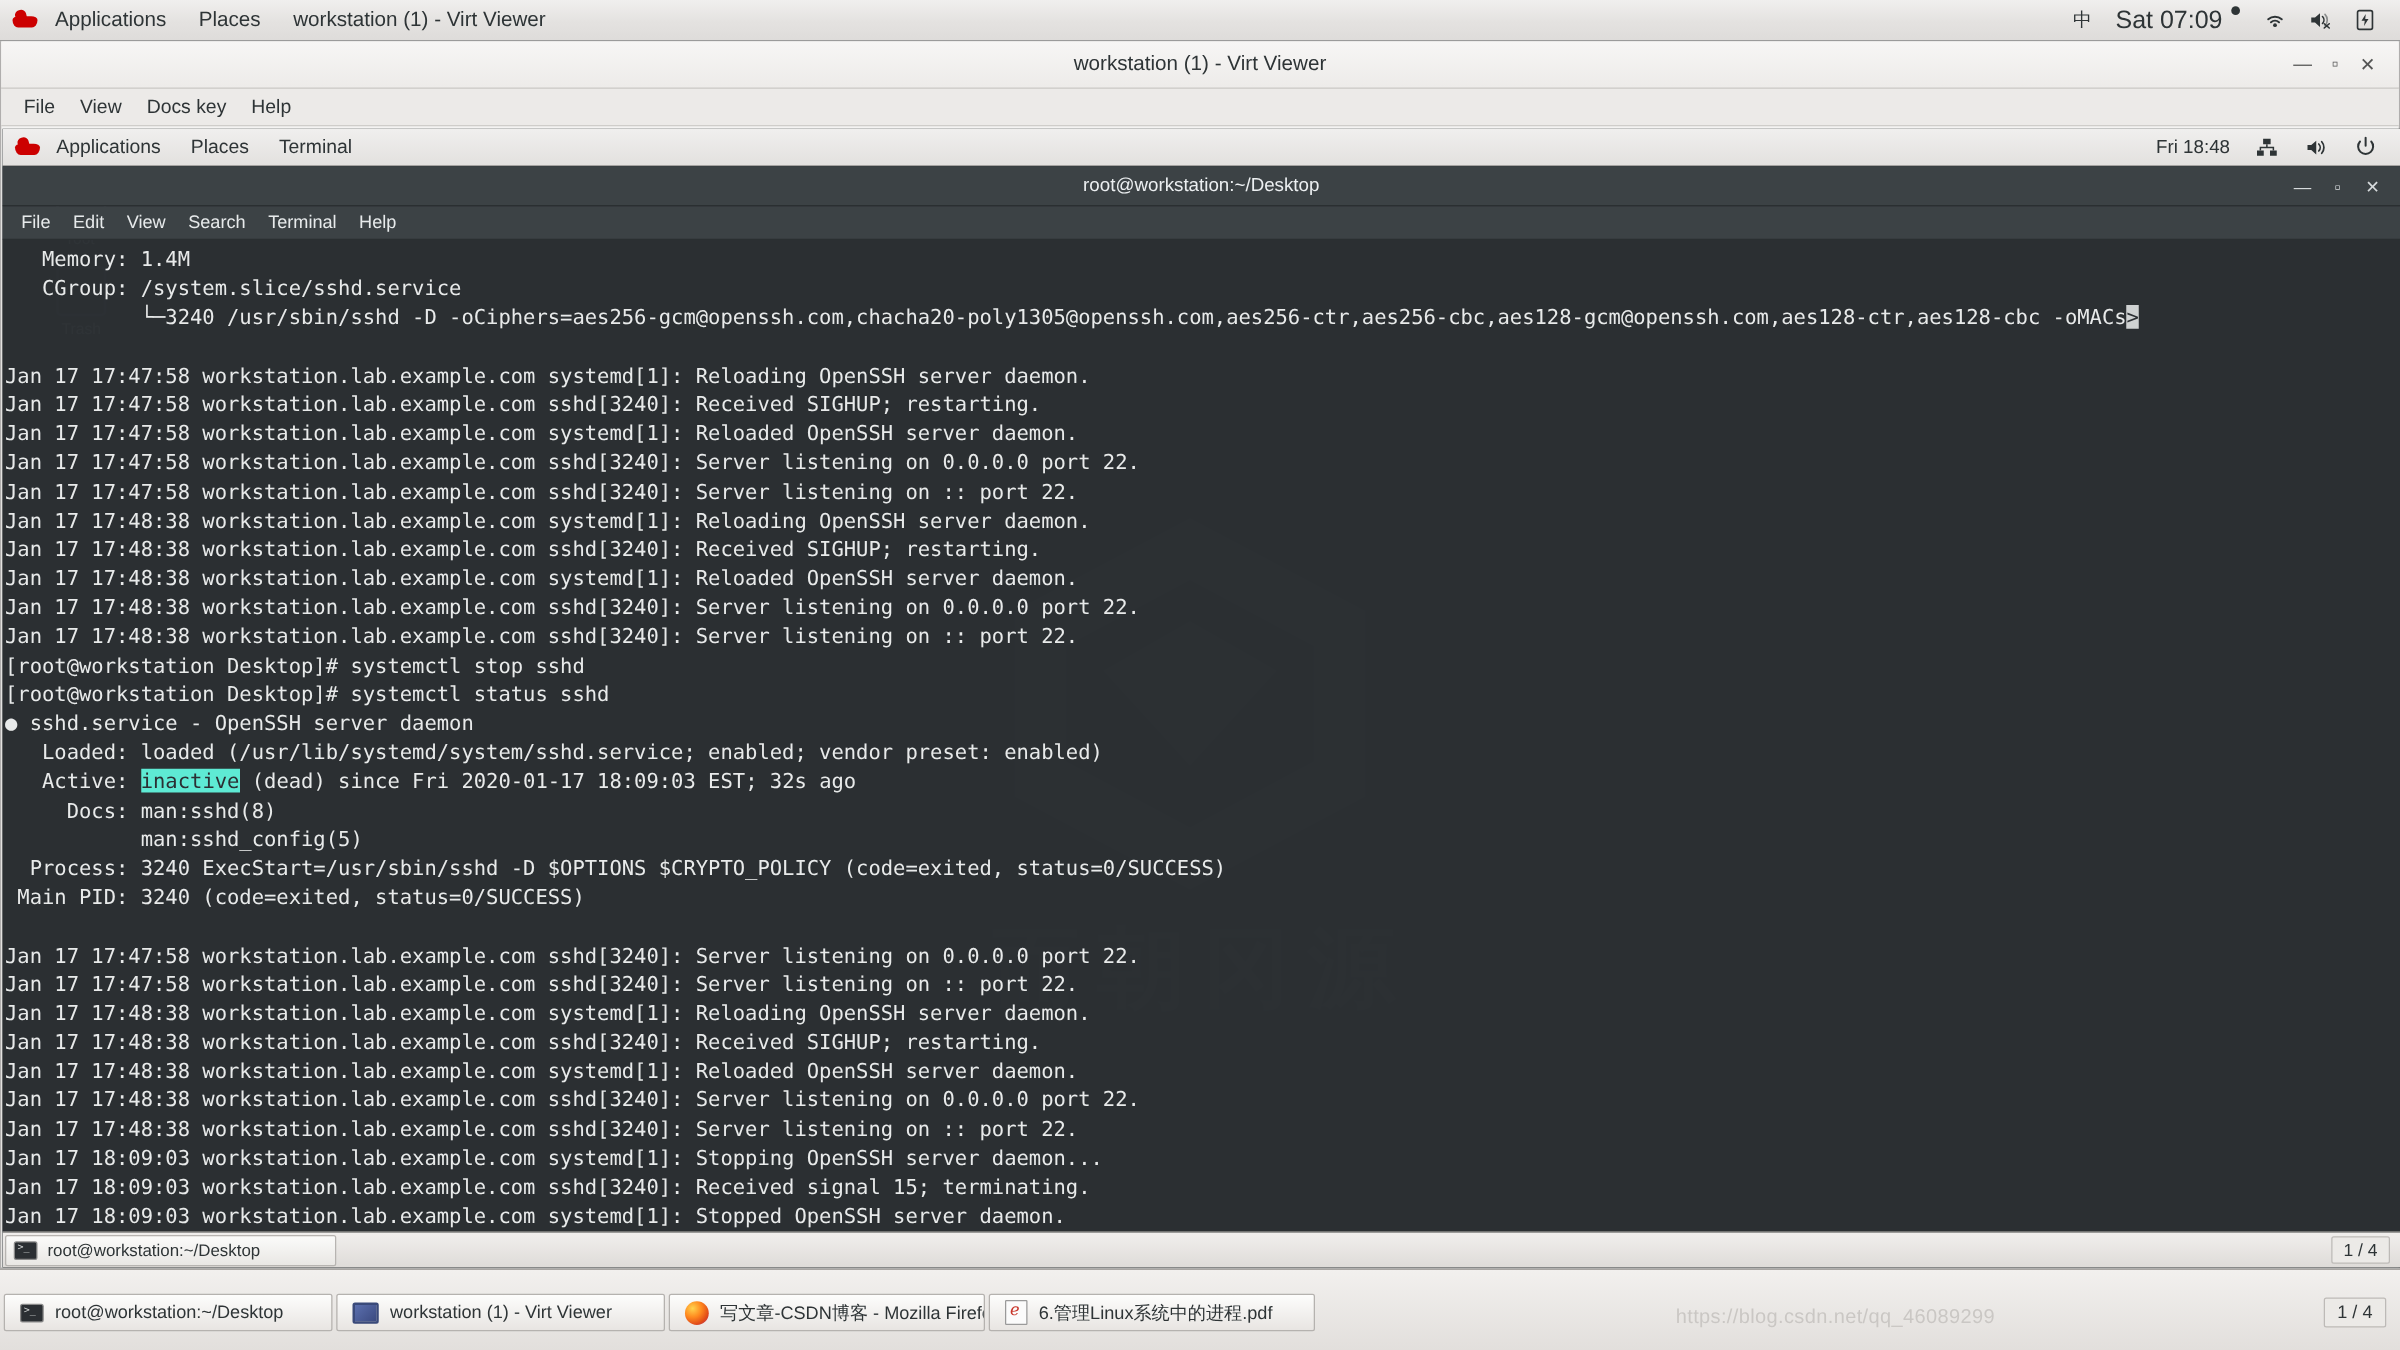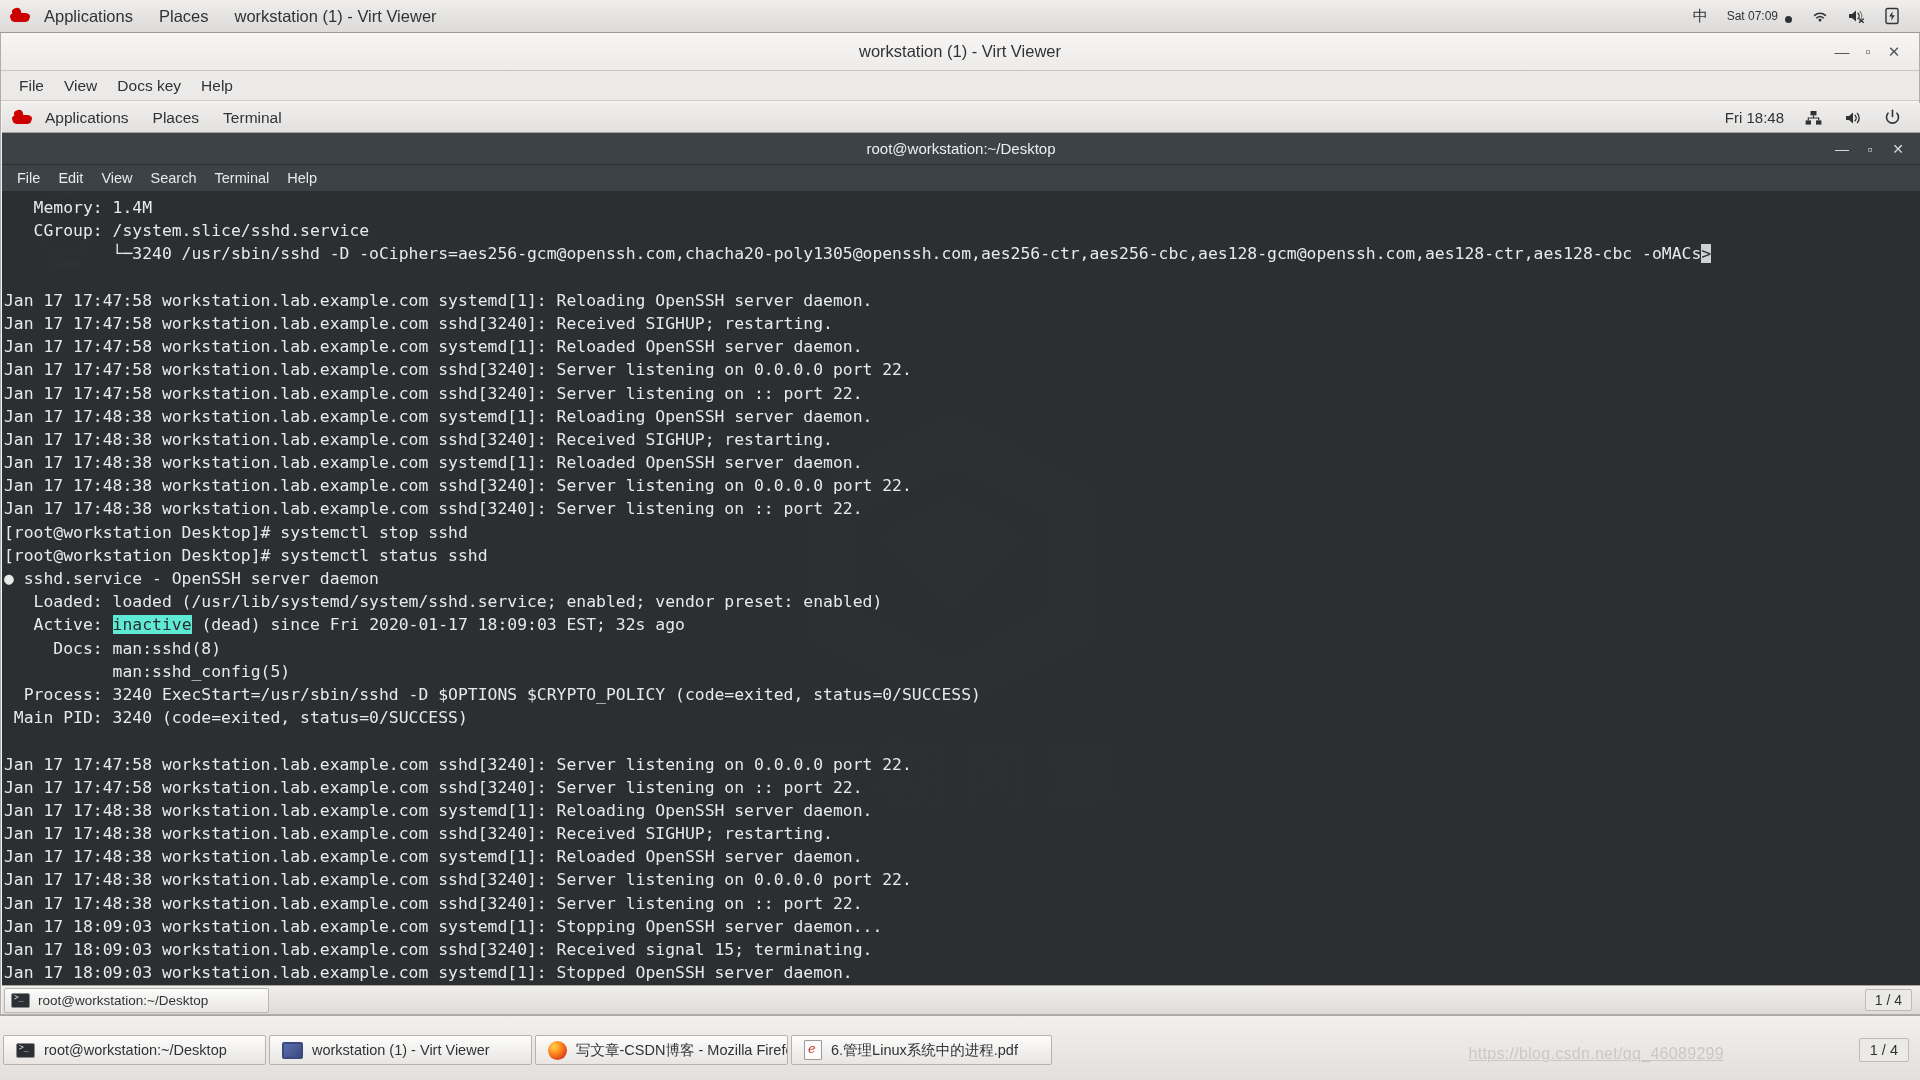--- a/index.html
+++ b/index.html
@@ -25,21 +25,21 @@
     content:""; position:absolute; left:1px; top:6px; width:20px; height:9px;
     background:#cc0000; border-radius:10px 10px 9px 9px/ 6px 6px 12px 12px;
   }
   .redhat-logo::after{
     content:""; position:absolute; left:3px; top:1px; width:9px; height:8px;
     background:#cc0000; border-radius:50% 50% 20% 60%;
     transform:rotate(-14deg);
   }
   #host-panel-right{ margin-left:auto; display:flex; align-items:center; padding-right:12px; }
   .tray-ico{ font-size:15px; color:#2e3436; padding:0 9px; display:flex; align-items:center; }
-  .clock{ font-size:12px; color:#2e3436; padding:0 10px; display:flex; align-items:flex-end; gap:7px; }
+  .clock{ font-size:20px; color:#2e3436; padding:0 10px; display:flex; align-items:flex-start; gap:7px; }
   .clock .dot{ width:7px; height:7px; border-radius:50%; background:#2e3436; display:inline-block; }
   svg{ display:block; }
 
   
   #virtviewer{
     position:absolute; left:0; top:33px; width:1920px; height:982px;
     background:#f4f3f2; border:1px solid #b0aead; border-top:none;
   }
   #vv-titlebar{
     height:38px; width:100%;
@@ -201,23 +201,23 @@
   }
   .pdf-ico{
     width:18px;height:20px;background:#fbfbfb;border:1px solid #9a9a9a; flex:0 0 auto;
     position:relative; border-radius:1px;
   }
   .pdf-ico::after{
     content:"e"; position:absolute; left:3px; top:0px; font-size:13px;
     color:#c8352a; font-style:italic; font-family:"DejaVu Serif",serif;
   }
   #watermark{
-    position:absolute; left:1724px; top:1045px;
+    position:absolute; left:1596px; top:1045px;
     font-size:16px; color:#c9c6c3; opacity:.95; white-space:nowrap;
-    transform:translateX(-100%) ; letter-spacing:.3px;text-decoration:underline;
+    transform:translateX(-100%) ; letter-spacing:.3px;
   }
 </style>
 </head>
 <body>
 
 <div id="host-panel">
   <span class="redhat-logo"></span>
   <span class="panel-item">Applications</span>
   <span class="panel-item">Places</span>
   <span class="panel-item">workstation (1) - Virt Viewer</span>

